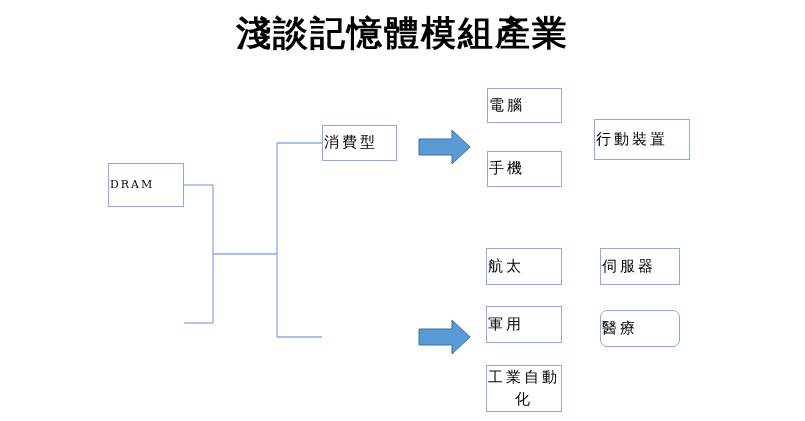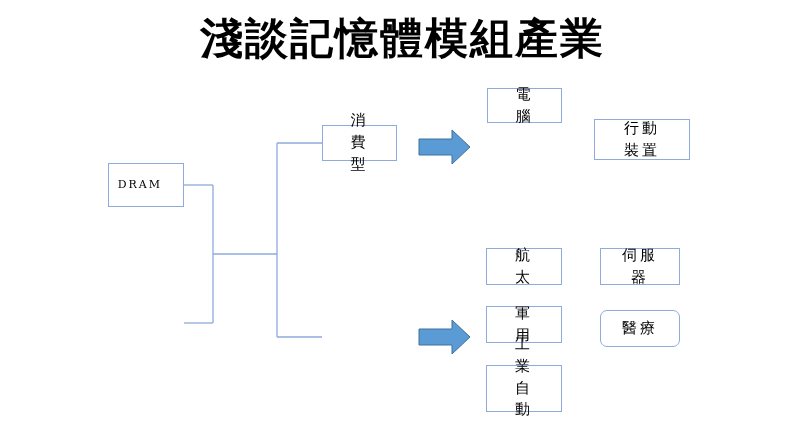--- a/index.html
+++ b/index.html
@@ -17,21 +17,21 @@
     width:805px;height:421px;
     background:var(--background);
     overflow:hidden;
     font-family:"DejaVu Serif","Liberation Serif",serif;
     color:var(--text);
   }
   .title{
     position:absolute;
     top:10px;left:0;width:100%;
     text-align:center;
-    font-size:43px;
+    font-size:35px;
     font-weight:700;
     letter-spacing:2px;
     font-family:"DejaVu Serif","Liberation Serif",serif;
   }
   svg.connectors{
     position:absolute;top:0;left:0;
   }
   .conn{
     stroke:var(--line);
     stroke-width:1.3;
@@ -41,26 +41,26 @@
     fill:var(--arrow-fill);
     stroke:var(--arrow-border);
     stroke-width:1;
   }
   .box{
     position:absolute;
     border:1.3px solid var(--box-border);
     background:var(--background);
     display:flex;
     align-items:center;
-    justify-content:flex-end;
+    justify-content:flex-start;
     text-align:center;
     font-size:15px;
     letter-spacing:3px;
     line-height:1.45;
-    padding:2px 21px;
+    padding:2px 1px;
   }
   .box.latin{letter-spacing:2px;font-size:11px;}
 </style>
 </head>
 <body>
 
 <div class="canvas">
 
   <h1 class="title">淺談記憶體模組產業</h1>
 
@@ -85,20 +85,23 @@
 
   <div class="box" style="left:322px;top:125px;width:75px;height:36px;">
     <span>消費型</span>
   </div>
 
 
   <div class="box" style="left:487px;top:88px;width:75px;height:35px;">
     <span>電腦</span>
   </div>
 
+  <div class="box" style="left:487px;top:151px;width:75px;height:36px;">
+    <span>手機</span>
+  </div>
 
   <div class="box" style="left:486px;top:248px;width:76px;height:37px;">
     <span>航太</span>
   </div>
 
   <div class="box" style="left:594px;top:119px;width:96px;height:41px;">
     <span>行動裝置</span>
   </div>
 
   <div class="box" style="left:486px;top:306px;width:76px;height:37px;">

